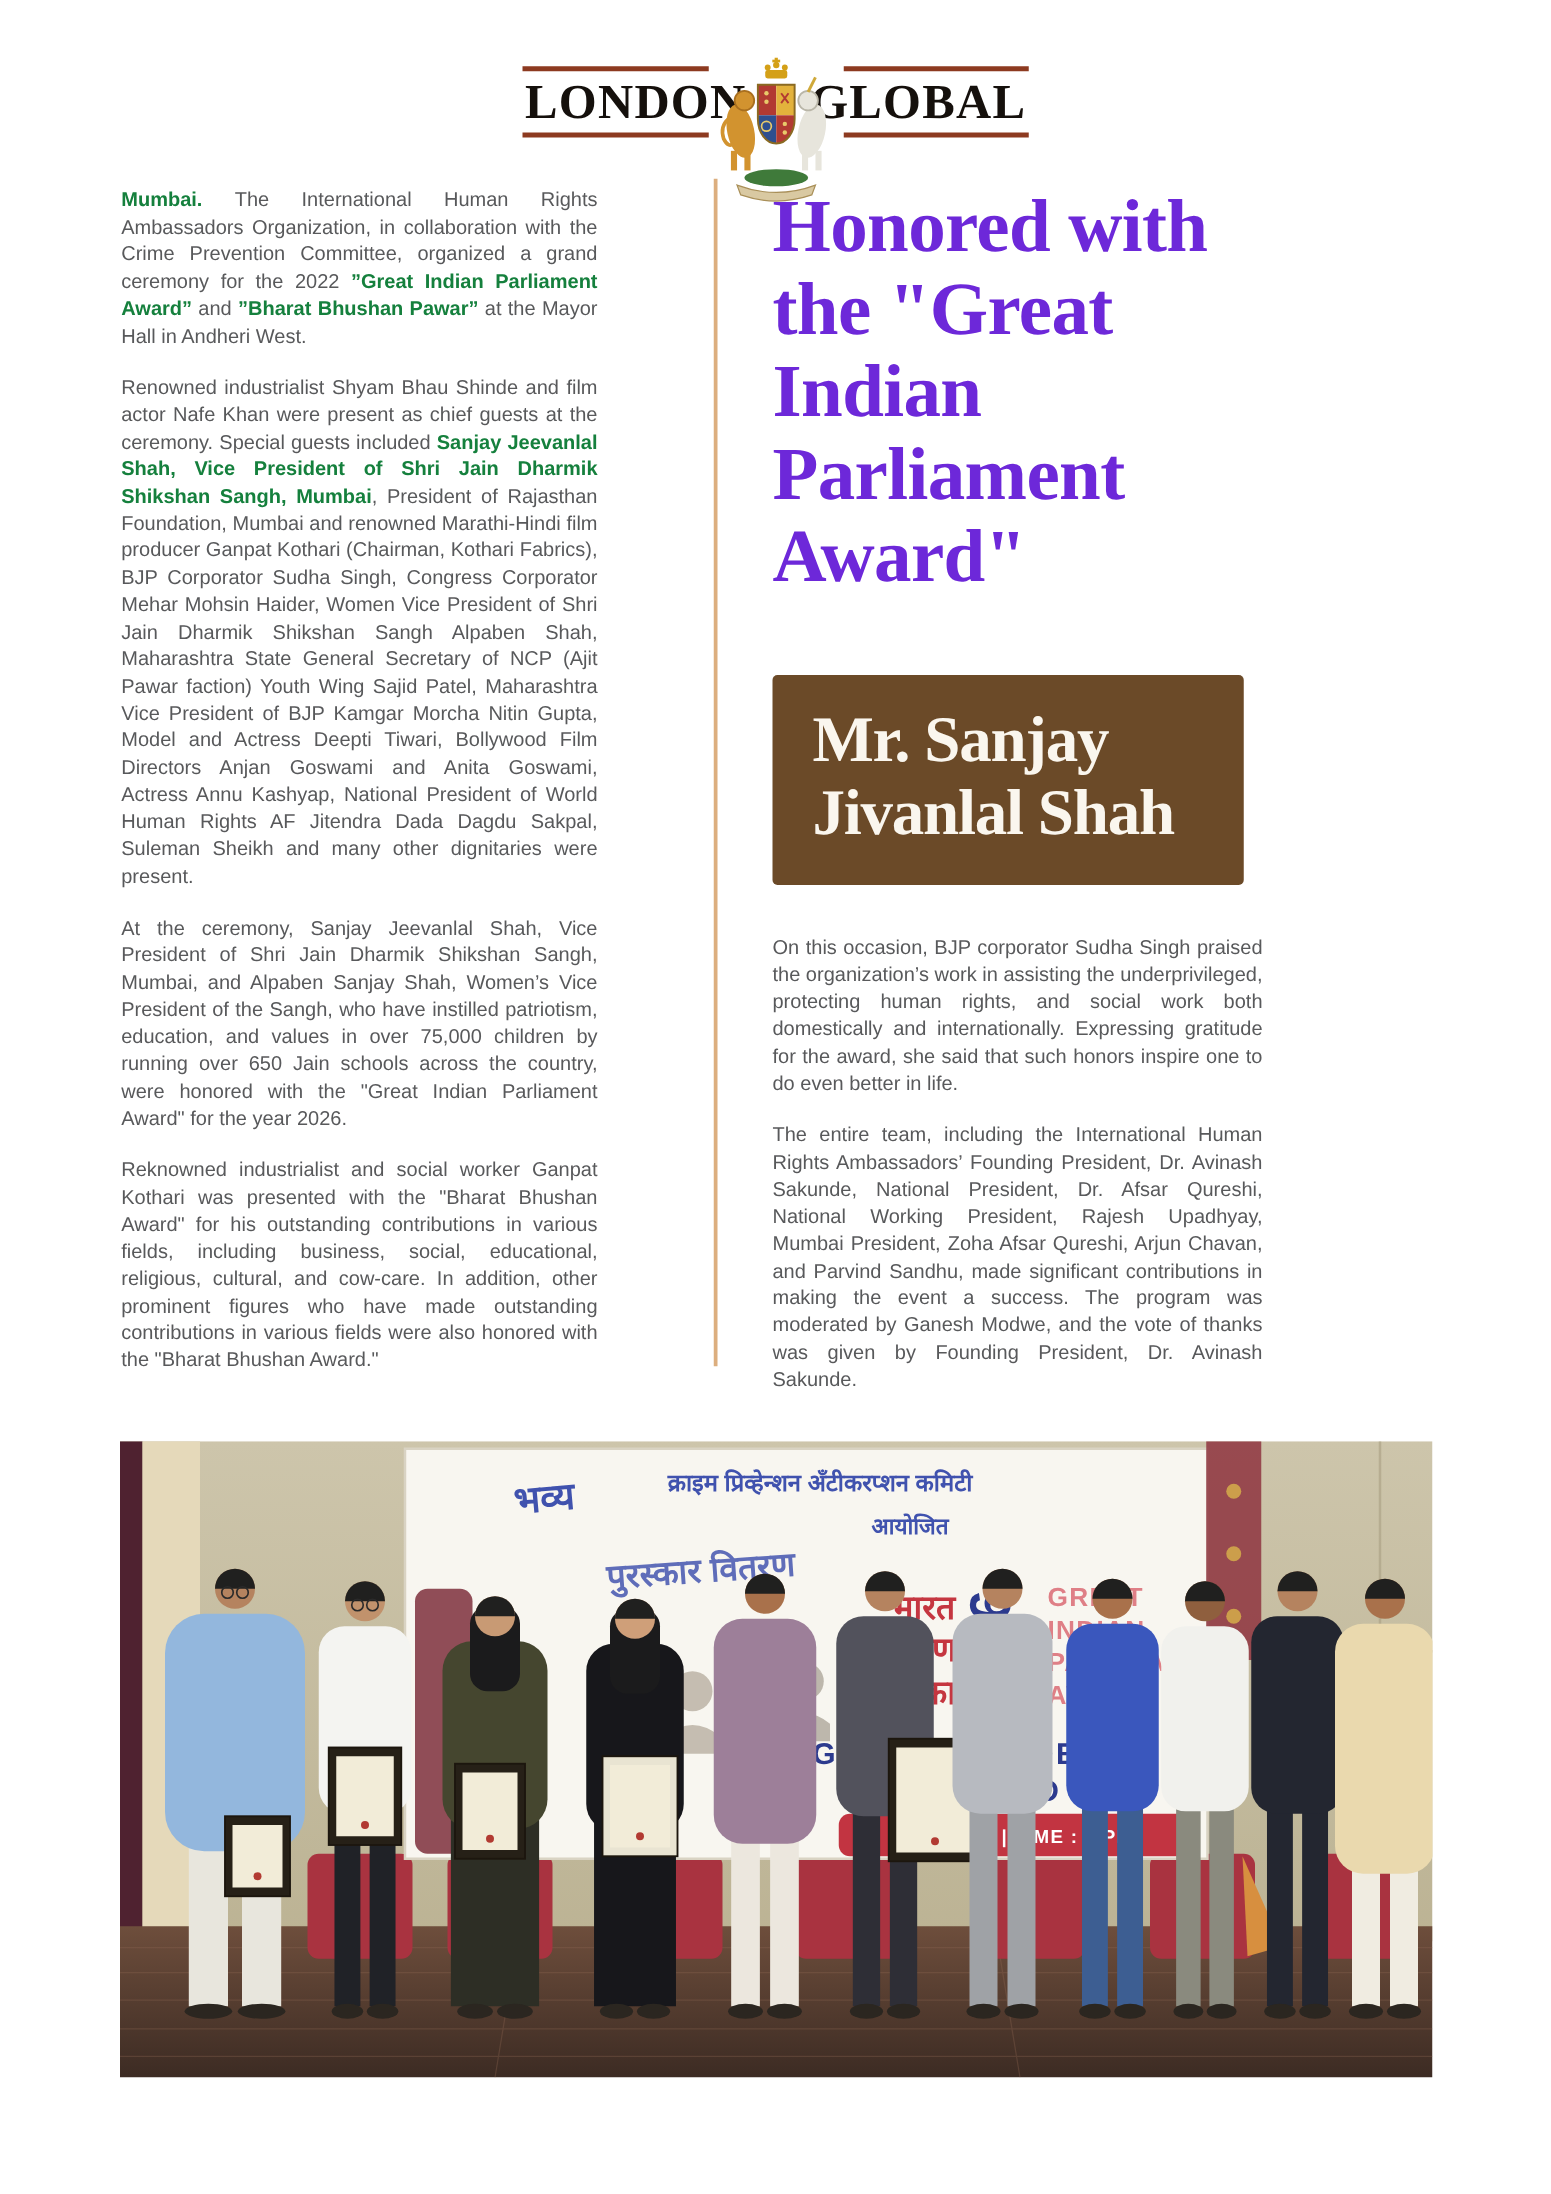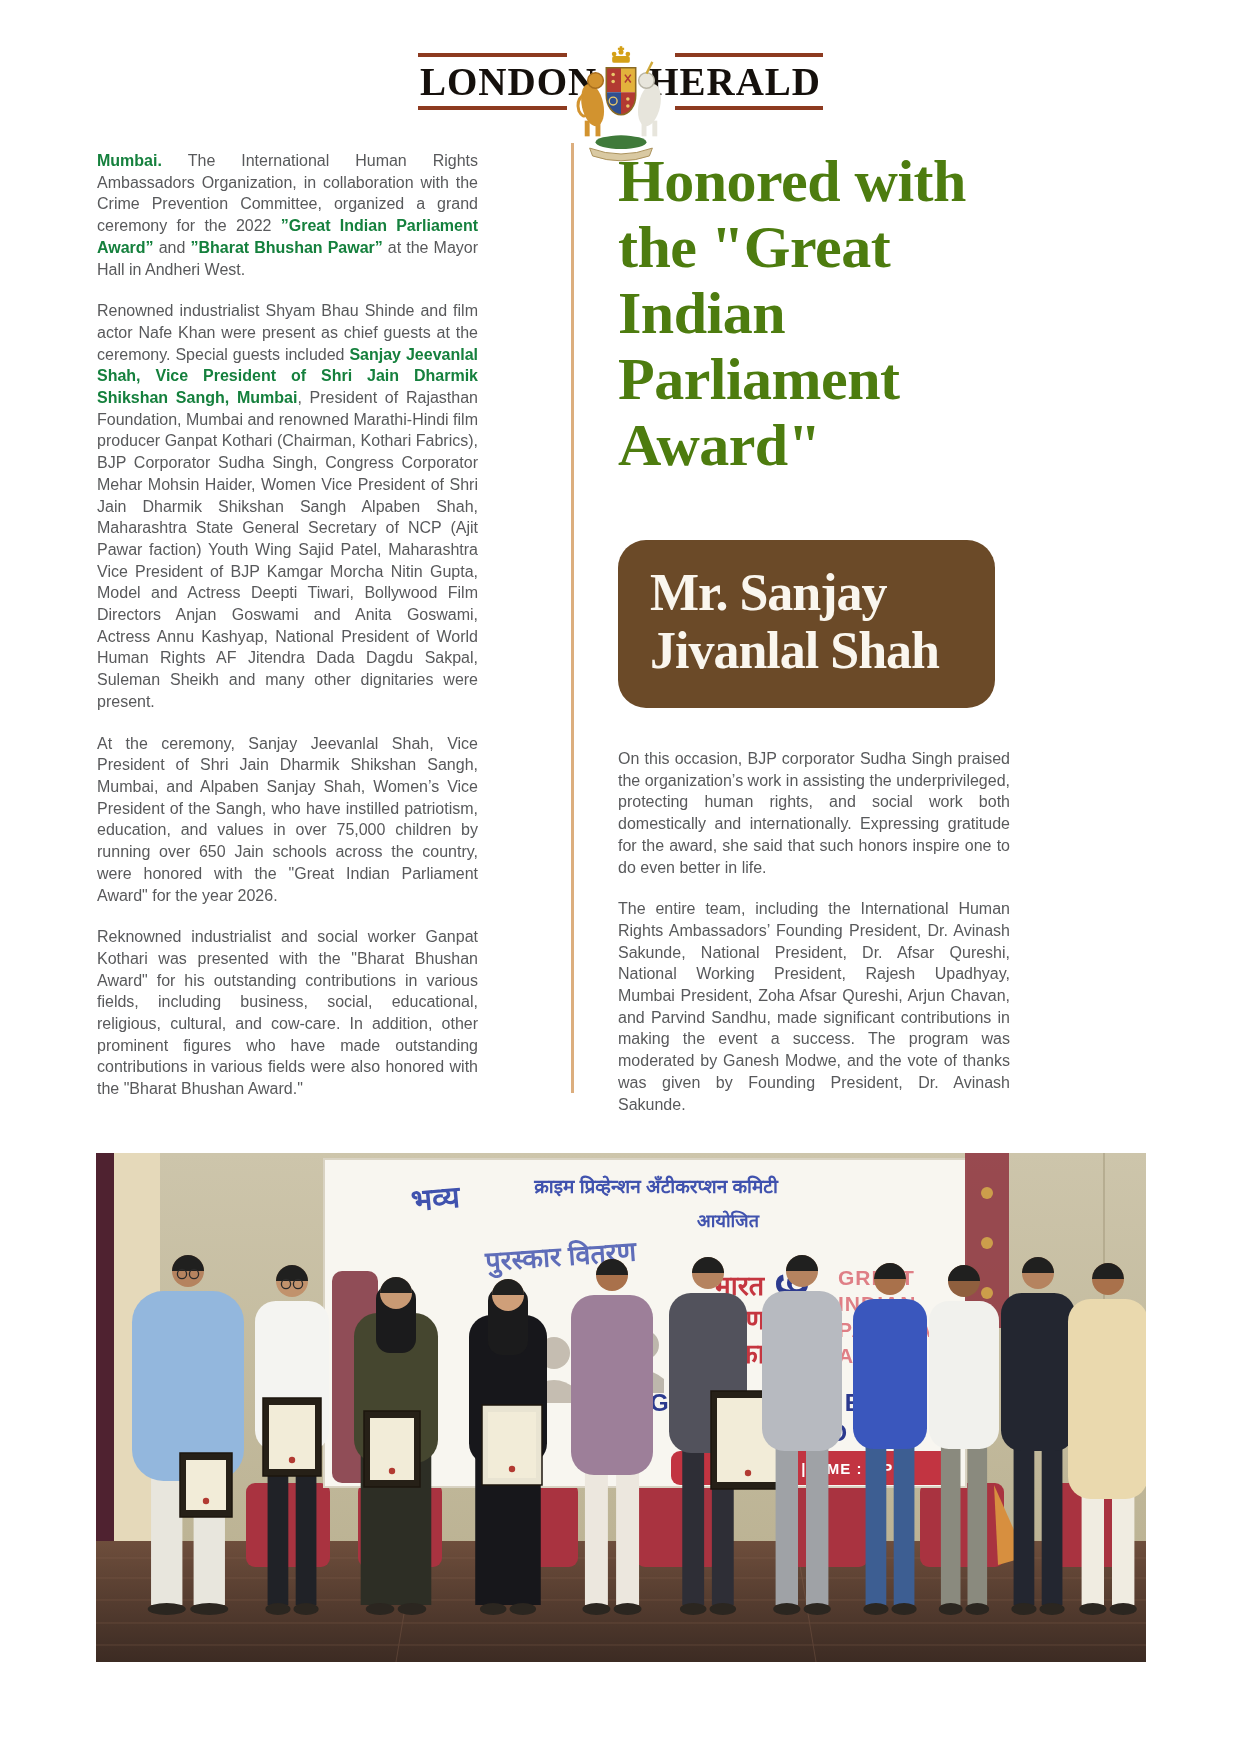--- a/index.html
+++ b/index.html
@@ -21,22 +21,22 @@
 
   
   .col-left{position:absolute;left:97px;top:150px;width:381px;}
   .col-right{position:absolute;left:618px;top:148px;width:392px;}
   .divider{position:absolute;left:571px;top:143px;width:3px;height:950px;background:#dcae7e;}
 
   .body-par{font-size:16px;line-height:21.7px;text-align:justify;color:#58595b;margin:0 0 20px 0;}
   .body-par .b{font-weight:bold;color:#15803d;}
 
   .headline{font-family:"Liberation Serif",serif;font-weight:bold;font-size:60px;line-height:66px;
-            color:#4d7c0f;letter-spacing:-0.5px;}
-  .name-box{margin-top:62px;width:377px;box-sizing:border-box;background:#6b4a28;border-radius:28px;
+            color:#6d28d9;letter-spacing:-0.5px;}
+  .name-box{margin-top:62px;width:377px;box-sizing:border-box;background:#6b4a28;border-radius:4px;
             padding:24px 12px 28px 32px;}
   .name-box .name{font-family:"Liberation Serif",serif;font-weight:bold;font-size:52px;line-height:58px;
                   color:#faf6ee;letter-spacing:-1px;}
   .right-pars{margin-top:40px;}
 
   
   .photo-wrap{position:absolute;left:96px;top:1153px;width:1050px;height:509px;}
   .photo-svg{display:block;width:1050px;height:509px;}
   .bn-hi{font-family:"Liberation Sans",sans-serif;font-weight:bold;}
   .bn-en{font-family:"Liberation Sans",sans-serif;font-weight:bold;}
@@ -45,21 +45,21 @@
 <body>
 
 <div class="page">
 
   <div class="masthead">
     <div class="mast-rule mr-tl"></div>
     <div class="mast-rule mr-tr"></div>
     <div class="mast-rule mr-bl"></div>
     <div class="mast-rule mr-br"></div>
     <div class="mast-title mt-left">LONDON</div>
-    <div class="mast-title mt-right">HERALD</div>
+    <div class="mast-title mt-right">GLOBAL</div>
     <svg class="crest" viewBox="0 0 100 122">
 
       <rect x="41" y="12" width="18" height="7" rx="2" fill="#d4a017"></rect>
       <circle cx="43" cy="10" r="2.4" fill="#d4a017"></circle>
         <circle cx="50" cy="8" r="2.6" fill="#d4a017"></circle>
         <circle cx="57" cy="10" r="2.4" fill="#d4a017"></circle>
       <rect x="48.7" y="2" width="2.6" height="6" fill="#d4a017"></rect>
         <rect x="46.8" y="3.6" width="6.4" height="2.2" fill="#d4a017"></rect>
 
       <ellipse cx="21" cy="62" rx="11" ry="22" fill="#d2932f" transform="rotate(-12 21 62)"></ellipse>

